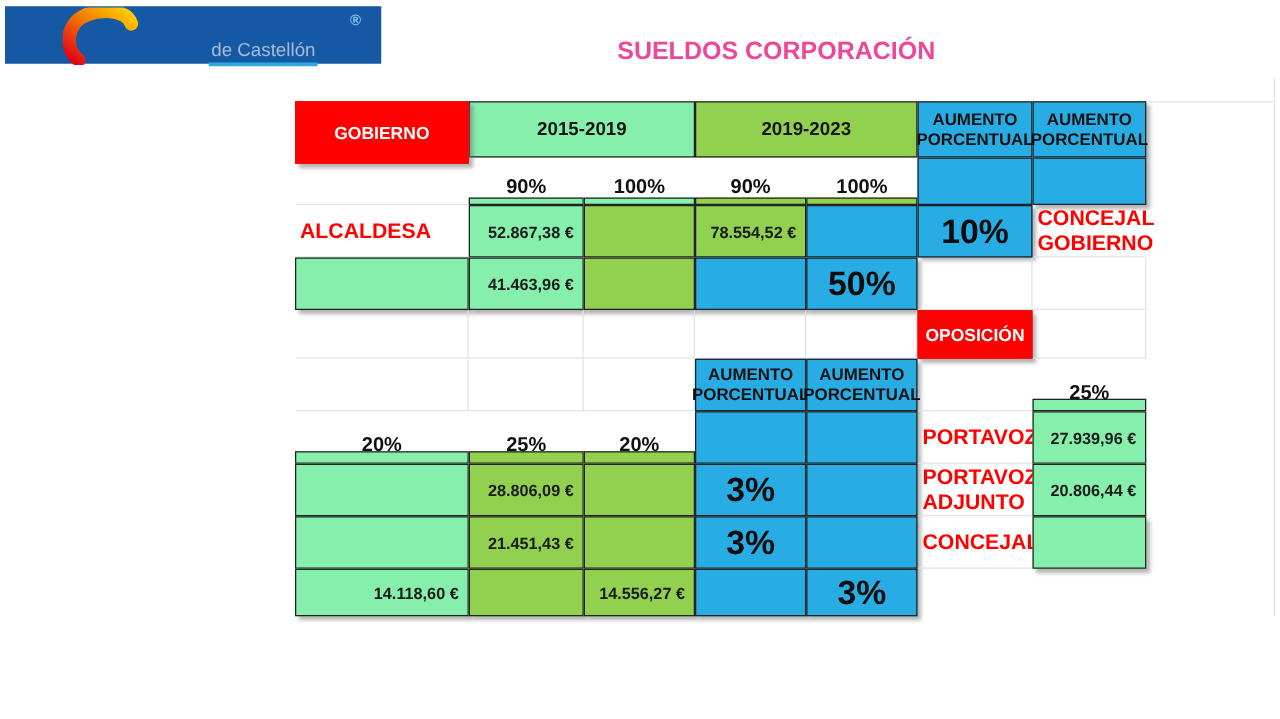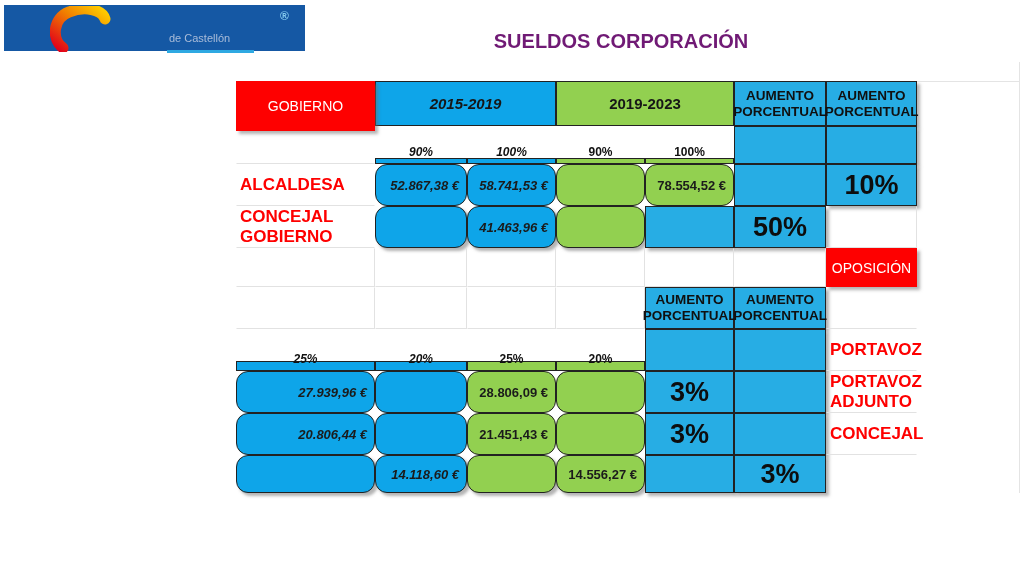--- a/index.html
+++ b/index.html
@@ -4,43 +4,43 @@
 <style>
   html,body{margin:0;padding:0;background:#ffffff;}
   #stage{position:relative;width:1024px;height:575px;background:#ffffff;overflow:hidden;
          font-family:"Liberation Sans",sans-serif;}
 
   
   #logo{position:absolute;left:4px;top:5px;width:301px;height:46px;background:#1558a4;}
   #logo .brand{position:absolute;left:69px;top:1px;color:#ffffff;font-weight:700;
                font-size:33px;letter-spacing:1px;}
   #logo .reg{position:absolute;left:276px;top:4px;color:#86cdf0;font-size:12px;font-weight:700;}
-  #logo .subtitle{position:absolute;left:165px;top:27px;color:#a9bcd9;font-size:11px;}
+  #logo .subtitle{position:absolute;left:165px;top:27px;color:#a9bcd9;font-size:15px;}
   #logo .underline{position:absolute;left:163px;top:45px;width:87px;height:3px;background:#2ea9e2;}
   #logo svg{position:absolute;left:46px;top:1px;}
 
   
   #title{position:absolute;left:421px;top:30px;width:400px;text-align:center;
-         color:#701a75;font-weight:700;font-size:20px;}
+         color:#ec4899;font-weight:700;font-size:20px;}
 
   
   #tbl{position:absolute;left:236px;top:81px;display:grid;
        grid-template-columns:139px 92px 89px 89px 89px 92px 91px;
        grid-template-rows:45px 38px 42px 42px 39px 42px 42px 42px 42px 38px;}
   .c{box-sizing:border-box;display:flex;align-items:center;justify-content:center;
      border:1px solid transparent;}
-  .yel{background:#0ea5e9;border-color:#222222;font-style:italic;}
+  .yel{background:#86efac;border-color:#222222;}
   .grn{background:#92d050;border-color:#222222;}
   .blu{background:#27ade4;border-color:#222222;}
   .redcell{background:#fe0000;border-color:#fe0000;}
   .gob{height:50px;position:relative;z-index:2;}
-  .sec-label{color:#ffffff;font-weight:400;font-size:14px;}
+  .sec-label{color:#ffffff;font-weight:700;font-size:14px;}
   .lblcell{justify-content:flex-start;padding-left:3px;color:#fe0000;font-weight:700;font-size:17px;}
-  .val{justify-content:flex-end;padding-right:7px;font-weight:700;font-size:13px;color:#1b1b1b;border-radius:12px;}
-  .sub{align-items:flex-end;padding-bottom:4px;font-weight:700;font-size:12px;color:#111111;margin-top:32px;}
+  .val{justify-content:flex-end;padding-right:7px;font-weight:700;font-size:13px;color:#1b1b1b;}
+  .sub{align-items:flex-end;padding-bottom:4px;font-weight:700;font-size:16px;color:#111111;margin-top:32px;}
   .phdr{font-weight:700;font-size:15px;color:#161616;}
   .aum{flex-direction:column;line-height:16px;font-weight:700;font-size:13.5px;
        color:#101010;text-align:center;}
   .big{font-weight:700;font-size:27px;color:#0d0d0d;}
   .sp2{grid-column:span 2;}
   .glb{border-bottom-color:#e2e2e2;}
   .glr{border-right-color:#e2e2e2;}
   .shadow{box-shadow:3px 3px 3px rgba(105,105,105,0.5);}
 
   
@@ -87,21 +87,20 @@
     <div class="c glb"></div>
     <div class="c yel sub">90%</div>
     <div class="c yel sub">100%</div>
     <div class="c grn sub">90%</div>
     <div class="c grn sub">100%</div>
     <div class="c blu"></div>
     <div class="c blu shadow"></div>
 
     <div class="c lblcell glb">ALCALDESA</div>
     <div class="c yel val">52.867,38 €</div>
-    <div class="c yel val">58.741,53 €</div>
     <div class="c grn val"></div>
     <div class="c grn val">78.554,52 €</div>
     <div class="c blu big"></div>
     <div class="c blu big shadow">10%</div>
 
     <div class="c lblcell glb">CONCEJAL GOBIERNO</div>
     <div class="c yel val shadow"></div>
     <div class="c yel val shadow">41.463,96 €</div>
     <div class="c grn val shadow"></div>
     <div class="c blu big shadow"></div>

